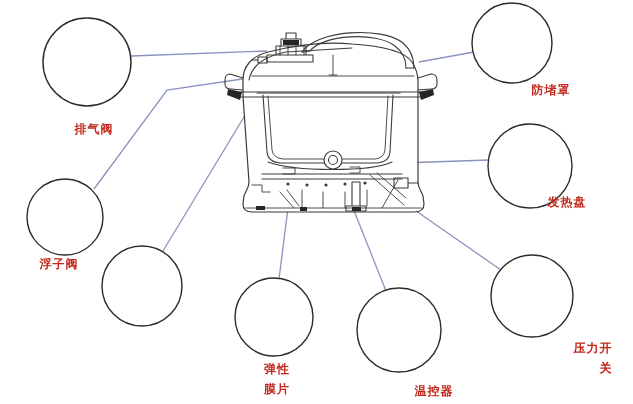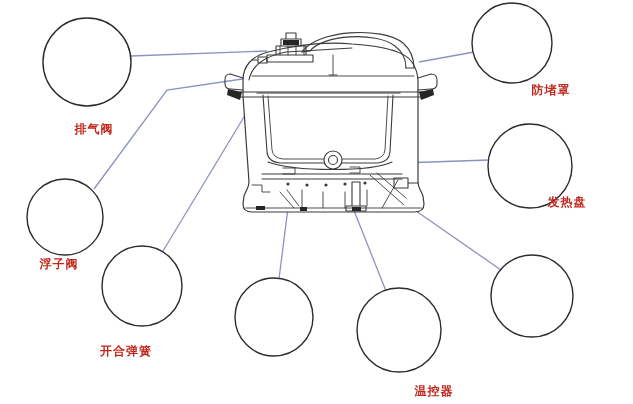--- a/index.html
+++ b/index.html
@@ -264,18 +264,20 @@
         <path class="ink-thin" d="M0,13 l4,2 l-7,3 l7,3"></path>
         <path class="ink" d="M-11,28 H0 M-6,26 V31"></path>
         <path class="ink" d="M25,-3 V15 M31,-5 V11"></path>
       </g>
     </g>
   </g>
 </svg>
 
   <div class="part-label" style="left:78px;  top:119px;margin-left:16px;">排气阀</div>
   <div class="part-label" style="left:59px;  top:254px;">浮子阀</div>
-  <div class="part-label" style="left:126px; top:341px;">开合弹簧</div>
+  <div class="part-label" style="left:277px; top:359px;">弹性
+膜片</div>
   <div class="part-label" style="left:434px; top:381px;">温控器</div>
   <div class="part-label" style="left:551px; top:80px;">防堵罩</div>
   <div class="part-label" style="left:567px; top:192px;">发热盘</div>
+  <div class="part-label" style="left:592px; top:338px;">压力开关</div>
 
 </div>
 
 </body></html>

